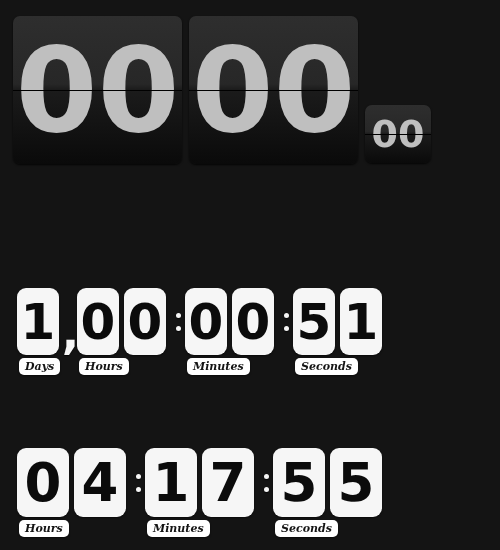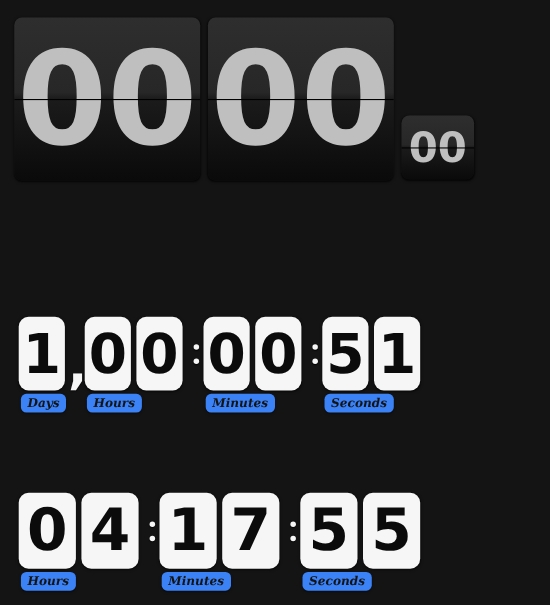--- a/index.html
+++ b/index.html
@@ -88,21 +88,21 @@
     font-family: "DejaVu Sans", sans-serif;
     font-weight: bold;
     line-height: 1;
     box-shadow: 0 1px 2px rgba(0,0,0,0.55);
     user-select: none;
     box-sizing: border-box;
   }
   .grp-label {
     position: absolute;
     left: 2px;
-    background: #3b82f6;
+    background: #ffffff;
     color: #141414;
     font-family: "DejaVu Serif", serif;
     font-style: italic;
     font-weight: bold;
     border-radius: 5px;
     white-space: nowrap;
     box-shadow: 0 1px 2px rgba(0,0,0,0.55);
     user-select: none;
   }
   .sep {

